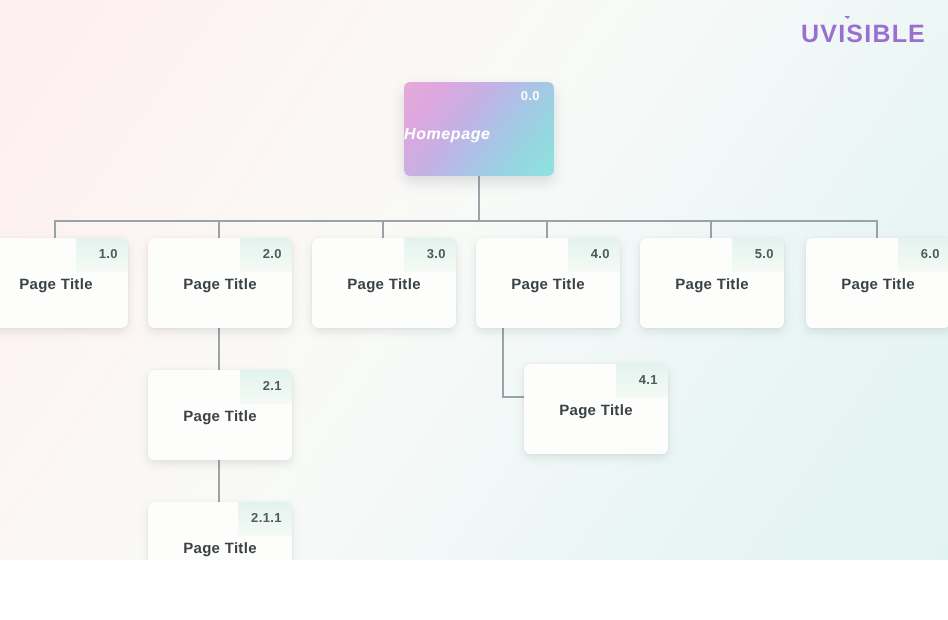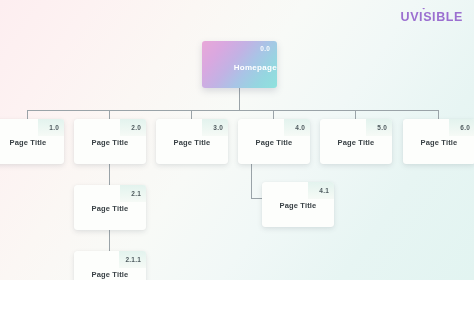--- a/index.html
+++ b/index.html
@@ -139,25 +139,26 @@
     color: #ffffff;
     opacity: 0.92;
     letter-spacing: 0.2px;
   }
   #homepage .title {
     position: absolute;
     left: 0;
     right: 0;
     top: 56%;
     transform: translateY(-50%);
-    text-align: right;
+    text-align: left;
     font-size: 8px;
     font-weight: 700;
     color: #ffffff;
     letter-spacing: 0.3px;
+    font-style: italic;
   }
 </style>
 </head>
 <body>
 
 <div id="canvas">
 
   <div id="logo">
     <span>UVISIBLE</span>
     <span class="tick"></span>

